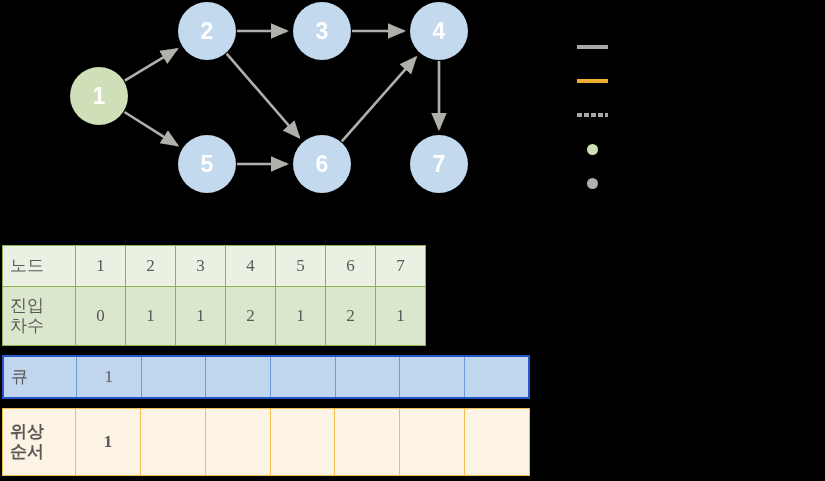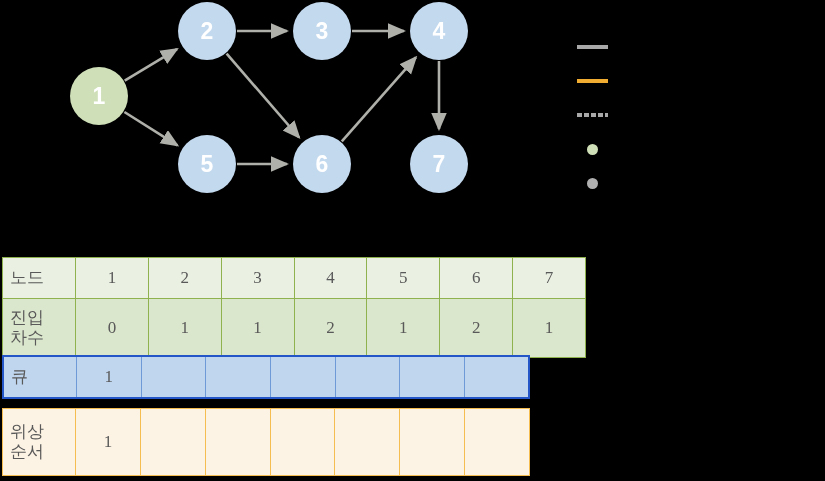--- a/index.html
+++ b/index.html
@@ -120,22 +120,22 @@
     color: #595959;
     font-size: 15px;
     line-height: 1.15;
     padding-left: 7px !important;
     text-align: left !important;
   }
 
   
   #degree-table {
     left: 2px;
-    top: 257px;
-    width: 584px;
+    top: 245px;
+    width: 424px;
     border: 1.5px solid #7fa33f;
   }
   #degree-table td {
     border: 1px solid #8fb24f;
   }
   #degree-table tr.r-node td { background: #eaf1e3; height: 40px; }
   #degree-table tr.r-deg  td { background: #dbe7cc; height: 58px; margin-left: 24px; }
 
   
   #queue-table {
@@ -154,20 +154,21 @@
   #topo-table {
     left: 2px;
     top: 408px;
     width: 528px;
     border: 1.5px solid #f5bc50;
   }
   #topo-table td {
     border: 1px solid #f5bc50;
     background: #fdf3e4;
     height: 66px;
+    font-weight: bold;
   }
 </style>
 </head>
 <body>
 
 <div id="root">
 
   <div id="graph-area">
     <svg id="graph-svg" width="550" height="225">
       <defs>

